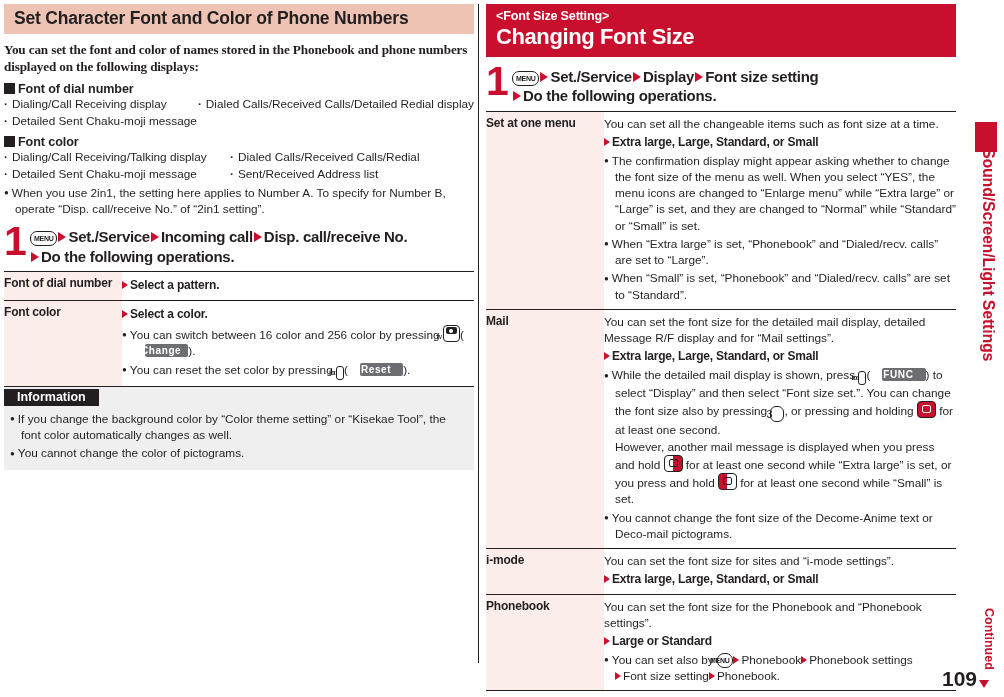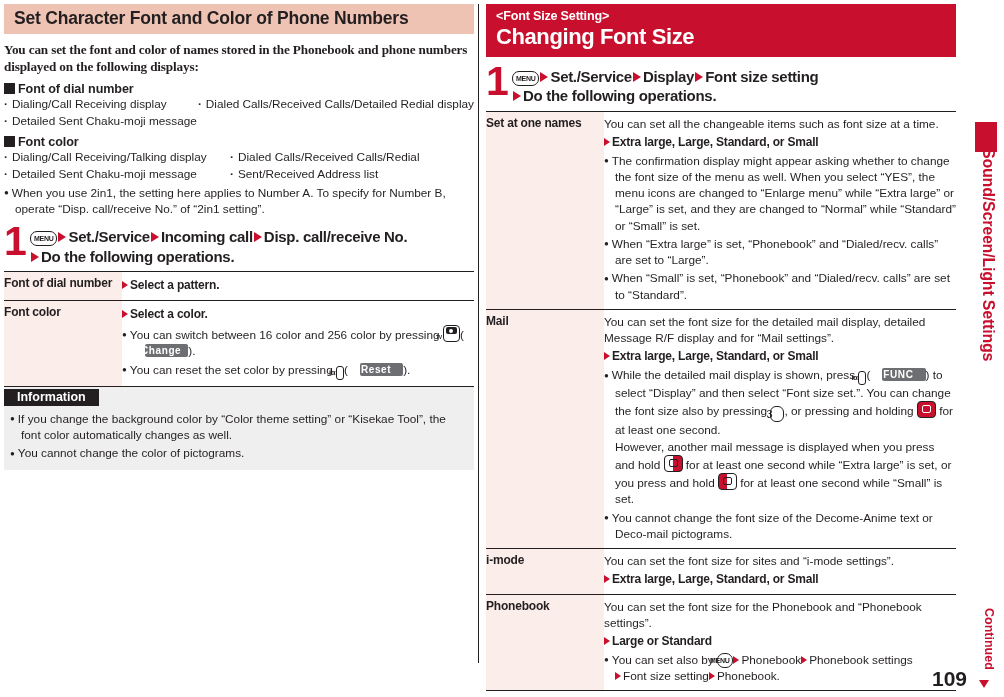--- a/index.html
+++ b/index.html
@@ -180,21 +180,21 @@
   .vtab .blk { position: absolute; left: 0; top: 0; width: 22px; height: 30px; background: #c8102e; }
   .vtab .txt {
     position: absolute; left: 0; top: 26px; width: 400px;
     transform: rotate(90deg); transform-origin: 11px 11px;
     font-size: 16px; font-weight: bold; color: #c8102e; letter-spacing: -0.2px;
     white-space: nowrap;
   }
 
   
   .pagenum {
-    position: absolute; right: 37px; bottom: 6px;
+    position: absolute; right: 27px; bottom: 6px;
     font-size: 21px; font-weight: bold; color: #231f20;
   }
   .cont-wrap { position: absolute; right: 8px; bottom: 11px; width: 20px; height: 78px; }
   .cont-txt {
     position: absolute; left: 0; top: 0; width: 78px;
     transform: rotate(90deg); transform-origin: 10px 10px;
     font-size: 12.5px; font-weight: bold; color: #c8102e; white-space: nowrap;
   }
   .cont-arrow {
     position: absolute; left: 3px; bottom: -2px; width: 0; height: 0;
@@ -295,21 +295,21 @@
       <div class="step-body">
         <span class="key-menu">MENU</span><span class="tri"></span><span>Set./Service</span><span class="tri"></span><span>Display</span><span class="tri"></span><span>Font size setting</span>
         <span class="ln2"><span class="tri"></span><span>Do the following operations.</span></span>
       </div>
     </div>
 
     <table class="spec">
 
       <tbody>
           <tr>
-        <td class="lbl">Set at one names</td>
+        <td class="lbl">Set at one menu</td>
         <td class="val2">
           <div class="plain">You can set all the changeable items such as font size at a time.</div>
           <div class="opt"><span class="tri-sm"></span><span>Extra large, Large, Standard, or Small</span></div>
           <div class="bullet">The confirmation display might appear asking whether to change the font size of the menu as well. When you select “YES”, the menu icons are changed to “Enlarge menu” while “Extra large” or “Large” is set, and they are changed to “Normal” while “Standard” or “Small” is set.</div>
           <div class="bullet">When “Extra large” is set, “Phonebook” and “Dialed/recv. calls” are set to “Large”.</div>
           <div class="bullet">When “Small” is set, “Phonebook” and “Dialed/recv. calls” are set to “Standard”.</div>
         </td>
       </tr>
 
       <tr>

